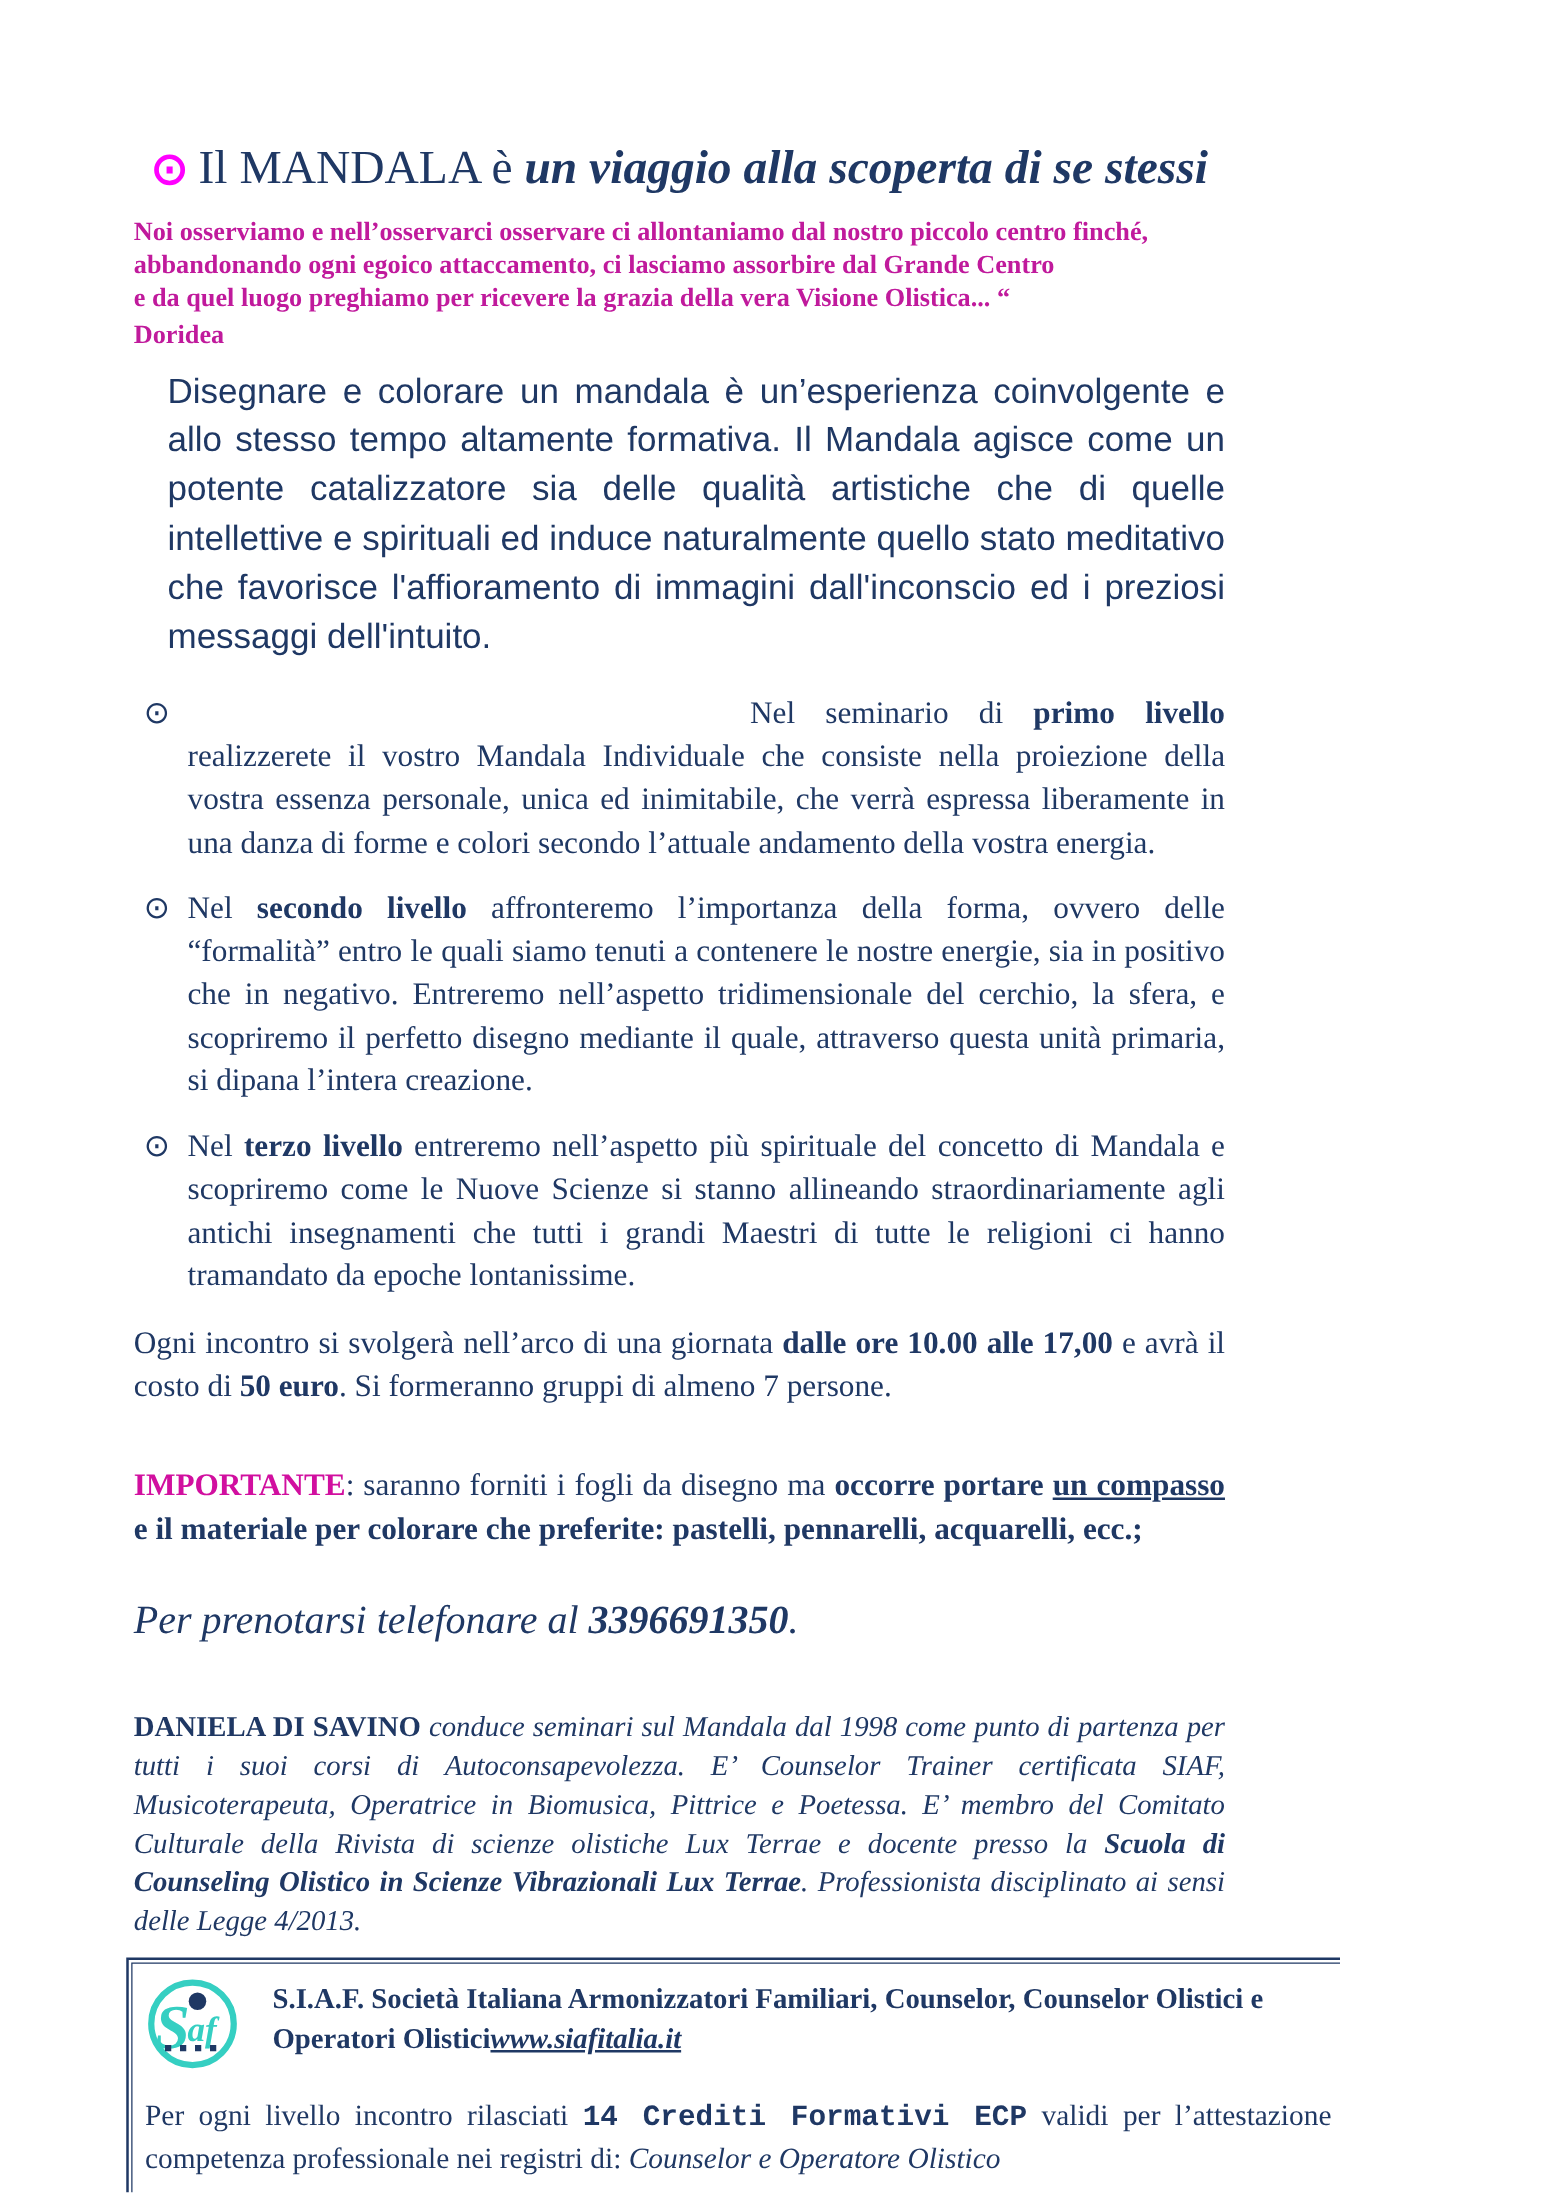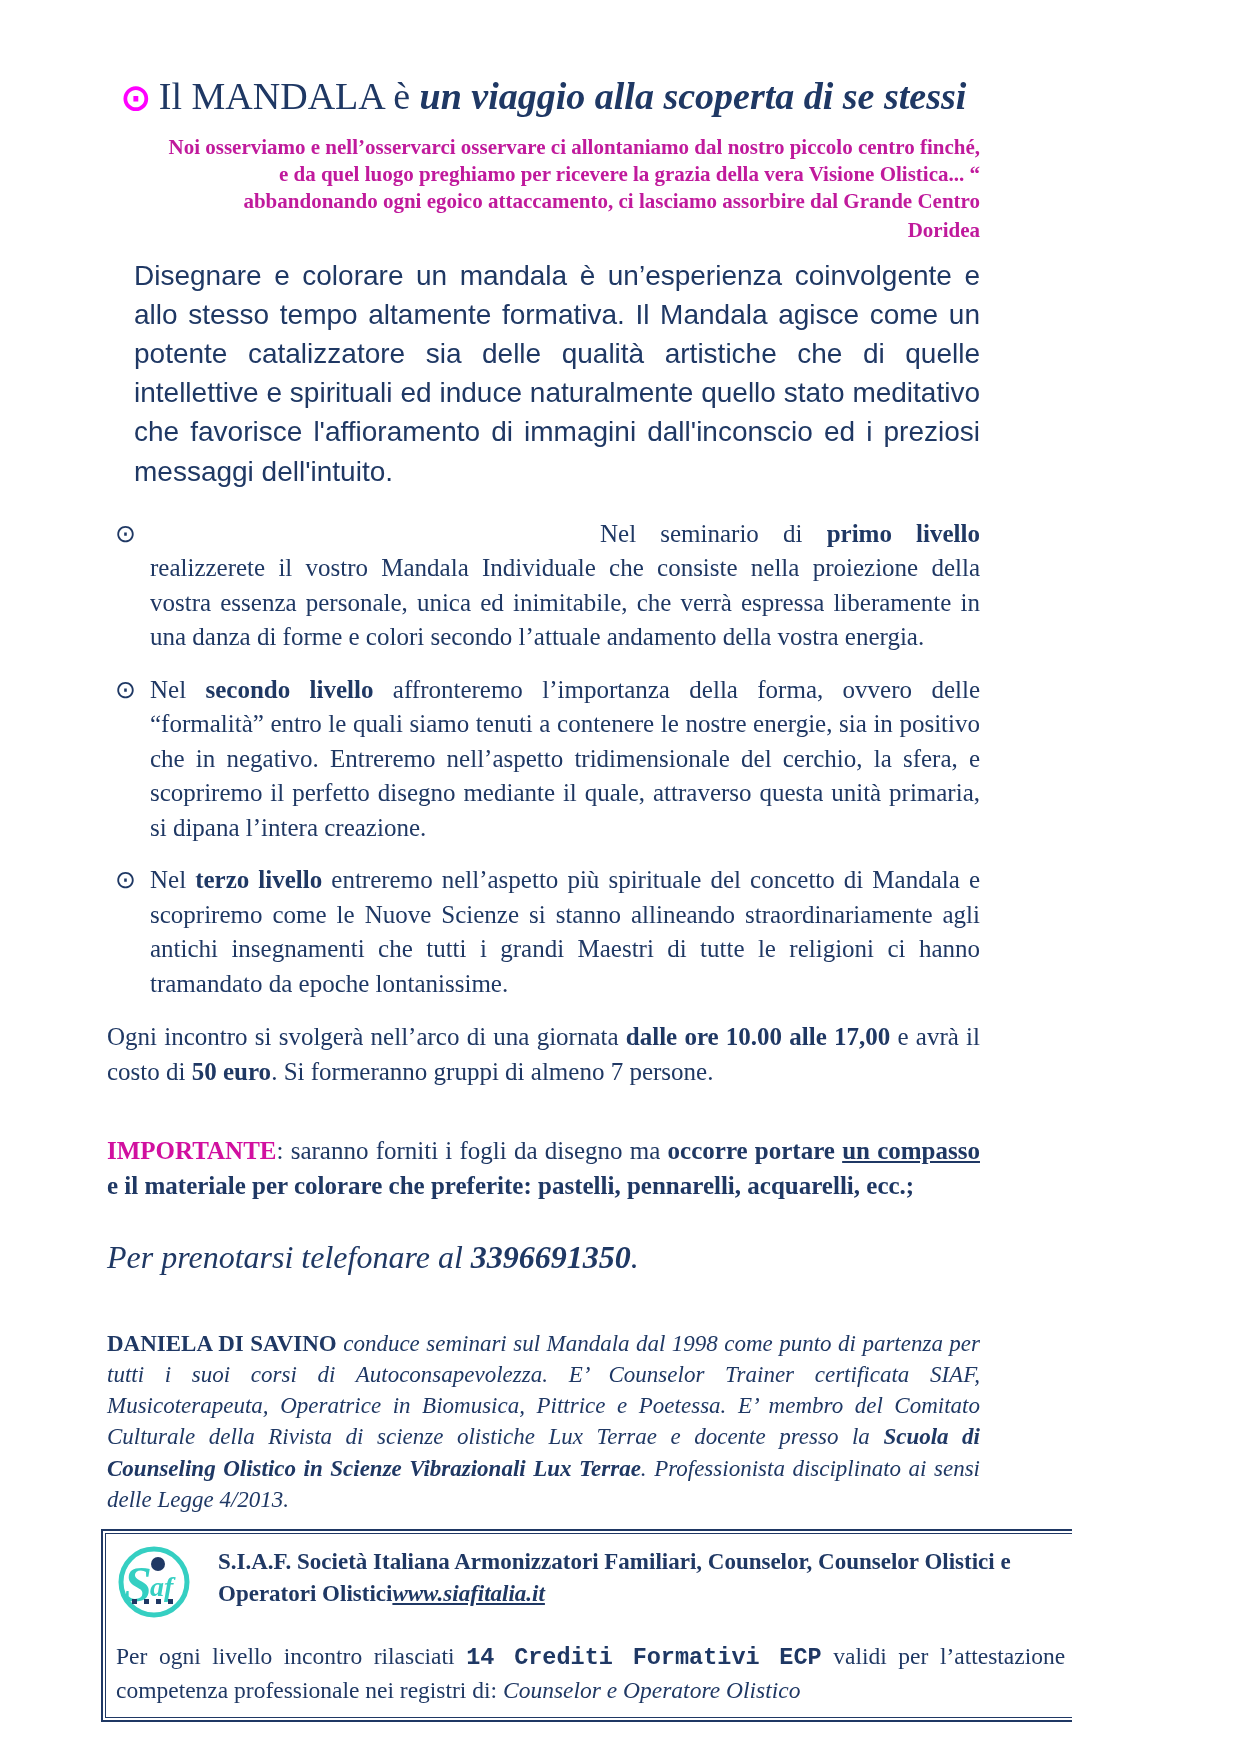--- a/index.html
+++ b/index.html
@@ -2,21 +2,21 @@
 <html lang="it"><head>
 <meta charset="utf-8">
 <style>
   html,body{margin:0;padding:0;background:#ffffff;}
   .page{
     position:relative;
     width:1072px;height:1754px;
     background:#ffffff;
     overflow:hidden;
     box-sizing:border-box;
-    padding:74px 92px 0 107px;
+    padding:112px 92px 0 107px;
     color:#1F3864;
     font-family:"Liberation Serif", serif;
   }
   
   .title{
     text-align:center;
     font-size:38px;
     line-height:1.2;
     margin:0 0 14px 0;
     font-weight:normal;
@@ -25,21 +25,20 @@
   .title-dot{
     color:#FF00FF;
     font-weight:bold;
     font-size:36px;
     margin-right:8px;
     vertical-align:-1px;
   }
   .title-italic{font-style:italic;font-weight:bold;}
   
   .quote{
-    text-align:right;
     color:#C01A9C;
     font-weight:bold;
     font-size:21px;
     line-height:1.28;
     margin:0 0 12px 0;
   }
   .quote-line{white-space:nowrap;}
   .quote-sig{margin-top:2px;font-family:Liberation Serif, serif;}
   
   .intro{
@@ -114,22 +113,22 @@
 <body>
 
 <div class="page">
 
   <h1 class="title">
     <span class="title-dot">⊙</span><span>Il MANDALA è </span><span class="title-italic">un viaggio alla scoperta di se stessi</span>
   </h1>
 
   <div class="quote">
     <div class="quote-line">Noi osserviamo e nell’osservarci osservare ci allontaniamo dal nostro piccolo centro finché,</div>
+    <div class="quote-line">abbandonando ogni egoico attaccamento, ci lasciamo assorbire dal Grande Centro</div>
     <div class="quote-line">e da quel luogo preghiamo per ricevere la grazia della vera Visione Olistica... “</div>
-    <div class="quote-line">abbandonando ogni egoico attaccamento, ci lasciamo assorbire dal Grande Centro</div>
     <div class="quote-sig">Doridea</div>
   </div>
 
   <p class="intro">Disegnare e colorare un mandala è un’esperienza coinvolgente e allo stesso tempo altamente formativa. Il Mandala agisce come un potente catalizzatore sia delle qualità artistiche che di quelle intellettive e spirituali ed induce naturalmente quello stato meditativo che favorisce l'affioramento di immagini dall'inconscio ed i preziosi messaggi dell'intuito.</p>
 
   <div class="blist">
     <div class="bitem">
       <span class="bdot">⊙</span>
       <span><span class="tab"></span><span>Nel seminario di </span><span style="font-weight: bold;">primo livello</span><span> realizzerete il vostro Mandala Individuale che consiste nella proiezione della vostra essenza personale, unica ed inimitabile, che verrà espressa liberamente in una danza di forme e colori secondo l’attuale andamento della vostra energia.</span></span>
     </div>

